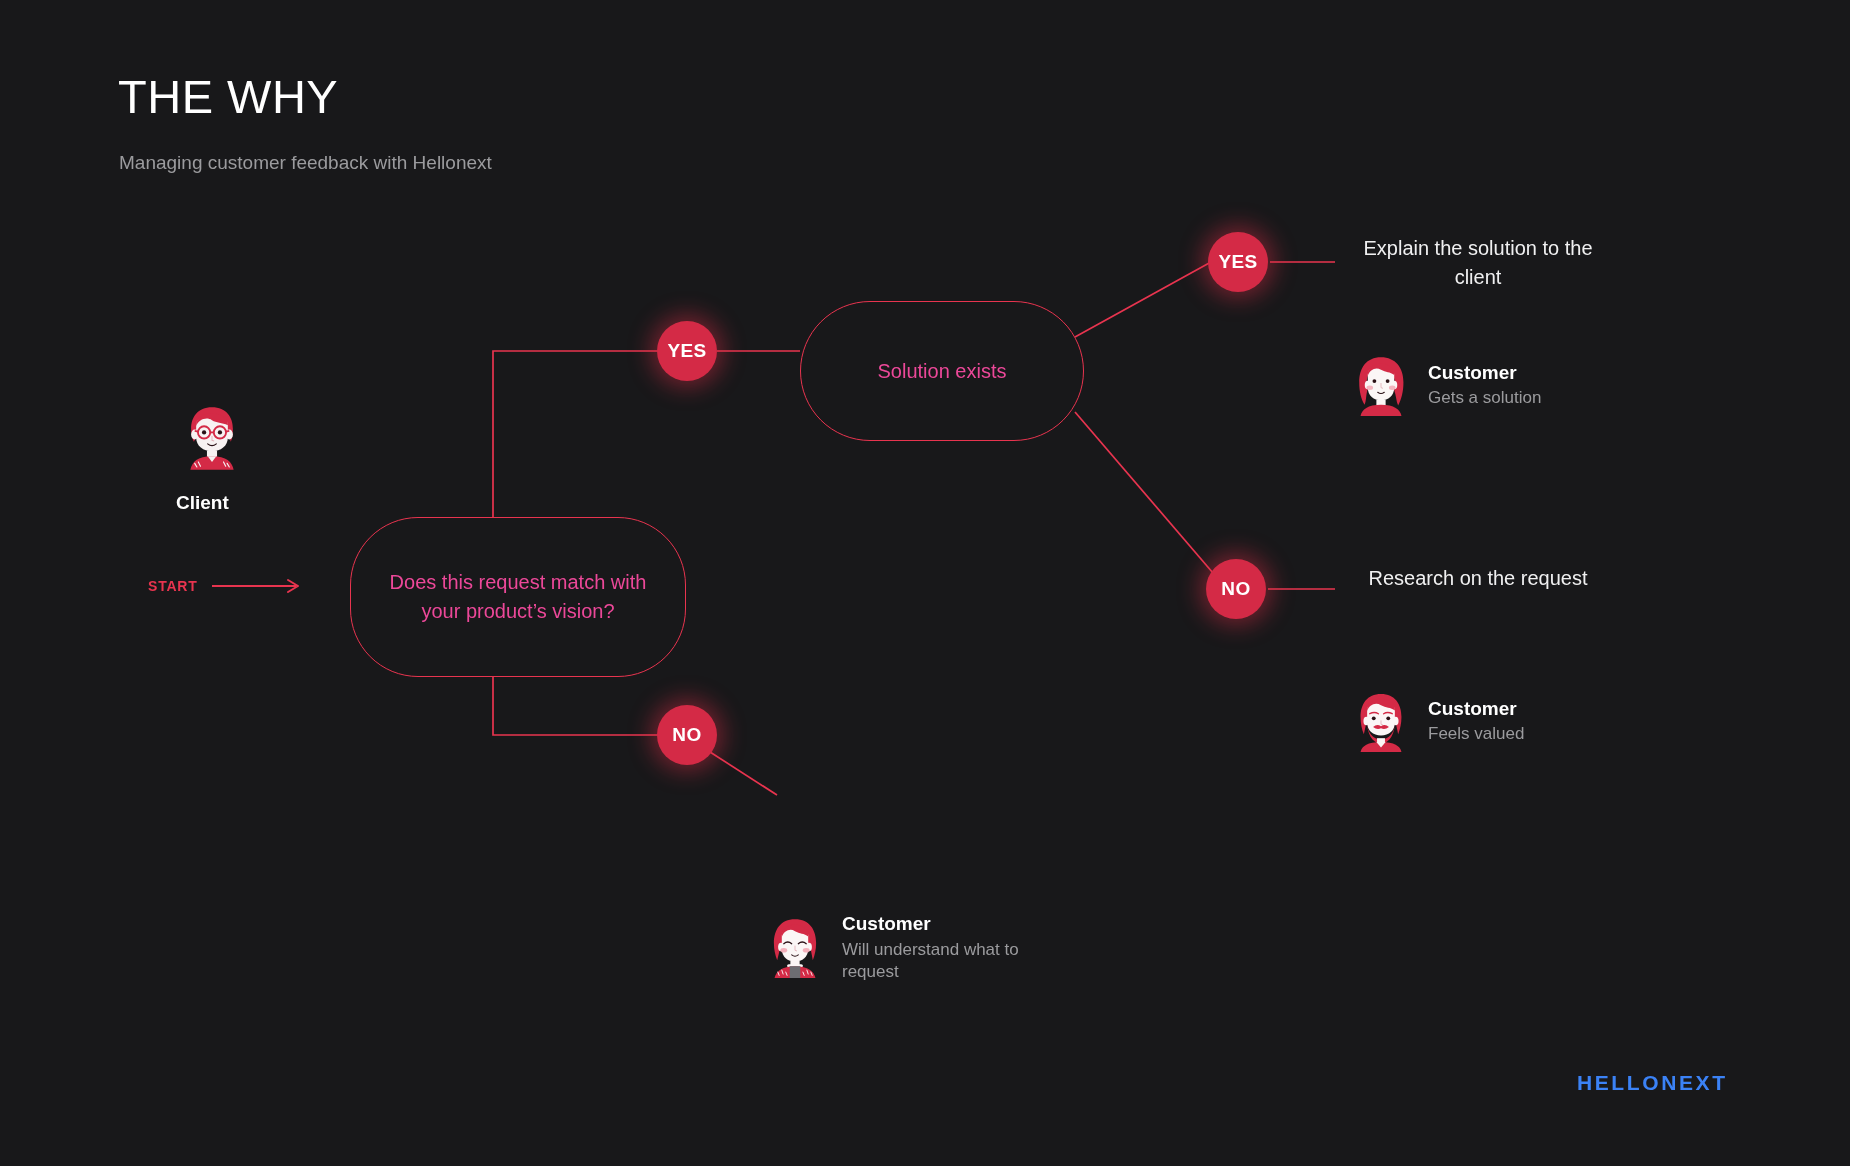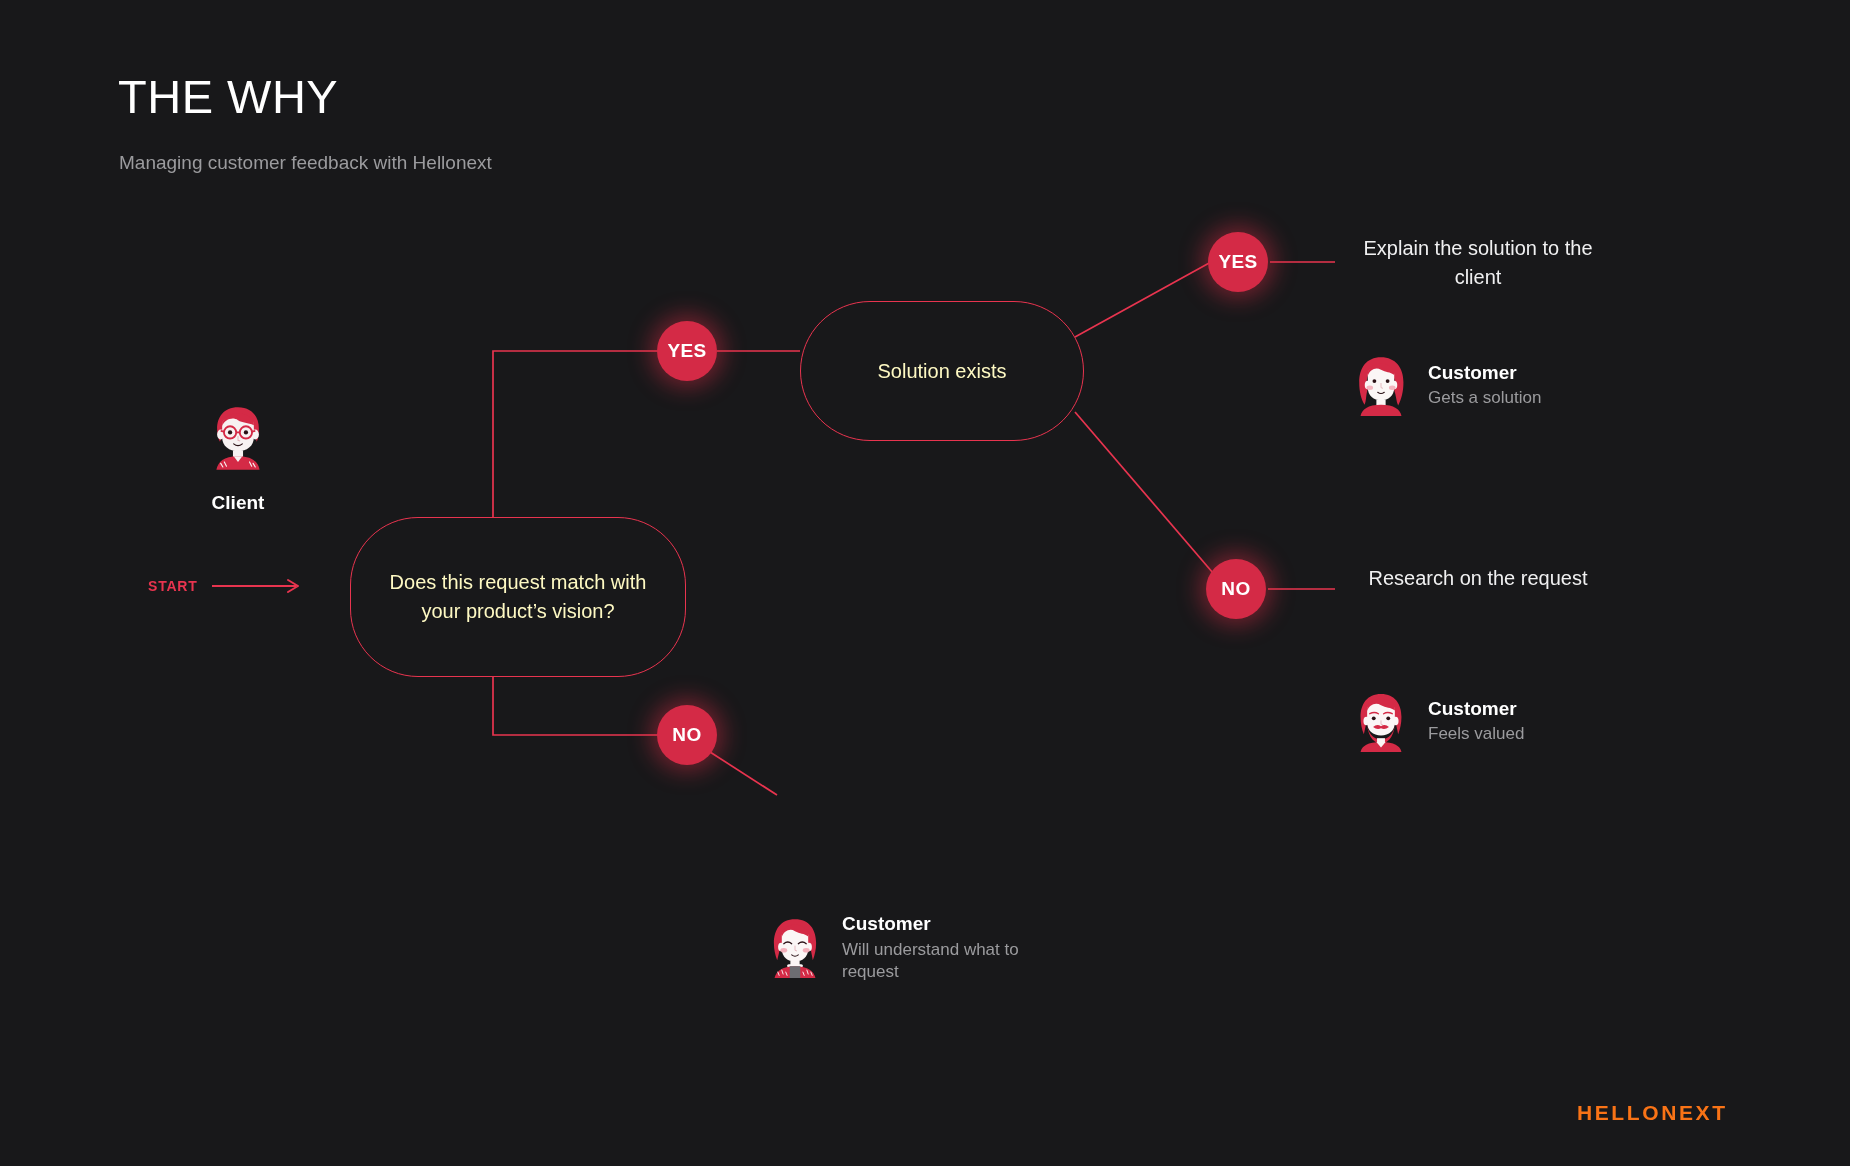--- a/index.html
+++ b/index.html
@@ -54,21 +54,21 @@
   
   .pill {
     position: absolute;
     box-sizing: border-box;
     border: 1.6px solid #e8344f;
     background: #18181a;
     display: flex;
     align-items: center;
     justify-content: center;
     text-align: center;
-    color: #fef9c3;
+    color: #ec4899;
   }
   #node-decision {
     left: 350px;
     top: 517px;
     width: 336px;
     height: 160px;
     border-radius: 68px;
     font-size: 20px;
     line-height: 1.45;
     padding: 4px 34px;
@@ -145,21 +145,20 @@
   #persona-feels-valued  .persona-text { width: 180px; }
   #persona-will-understand { left: 762px; top: 912px; }
   #persona-will-understand .persona-text { width: 190px; }
 
   
   #client-block {
     position: absolute;
     left: 176px;
     top: 400px;
     width: 124px;
-    text-align: center;
   }
   #client-avatar { width: 72px; height: 72px; display: inline-block; }
   #client-label {
     margin-top: 16px;
     color: #ffffff;
     font-size: 19px;
     font-weight: 700;
   }
   #start-row {
     position: absolute;
@@ -173,22 +172,22 @@
     font-size: 14px;
     font-weight: 700;
     letter-spacing: 0.8px;
   }
   #start-arrow { margin-left: 14px; }
 
   
   #brand-logo {
     position: absolute;
     left: 1577px;
-    top: 1101px;
-    color: #f97316;
+    top: 1071px;
+    color: #3b82f6;
     font-size: 21px;
     font-weight: 700;
     letter-spacing: 2.6px;
   }
 </style>
 </head>
 <body>
 
 <div id="slide">
 

